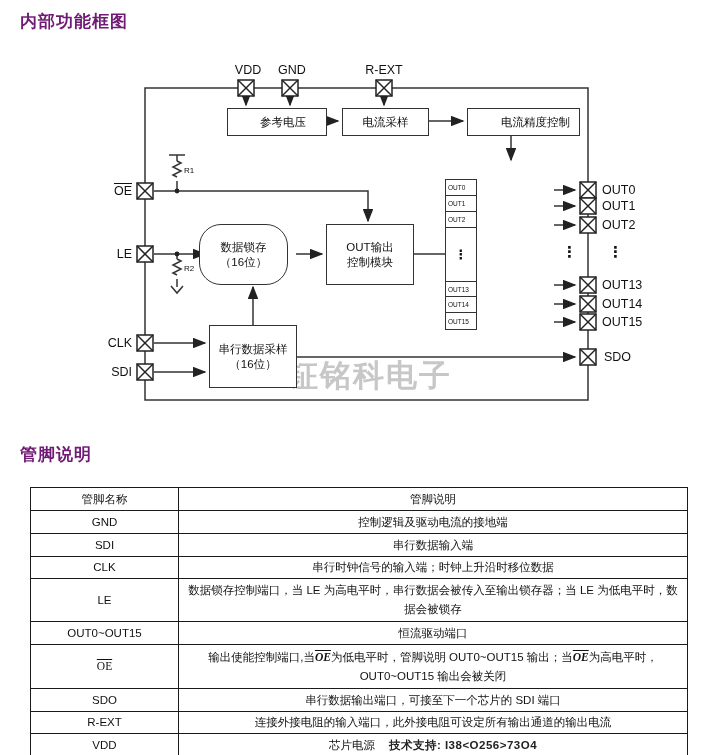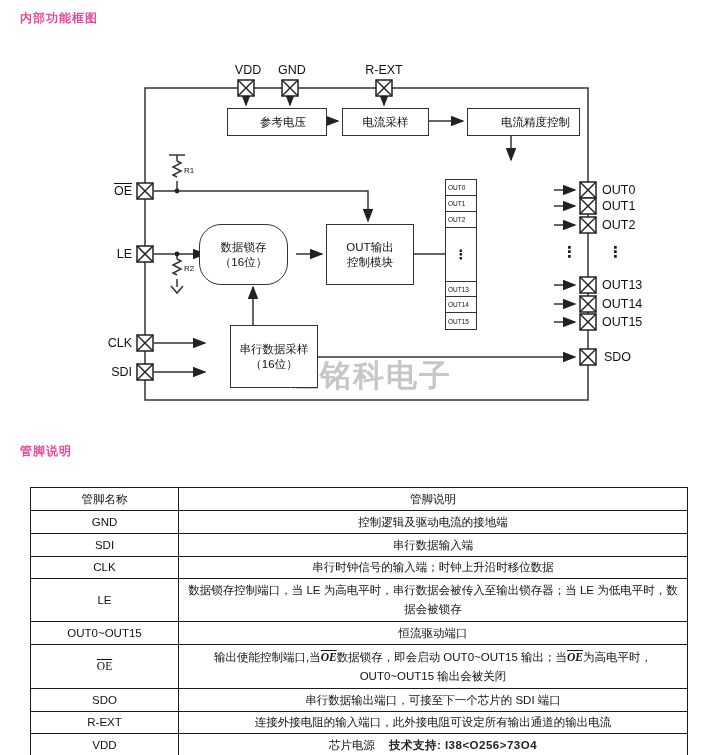--- a/index.html
+++ b/index.html
@@ -1,18 +1,18 @@
 <!DOCTYPE html>
 <html><head>
 <meta charset="utf-8">
 <style>
   html,body{margin:0;padding:0;background:#fff;}
   .page{position:relative;width:716px;height:755px;background:#fff;
         font-family:"Liberation Sans","DejaVu Sans",sans-serif;color:#111;overflow:hidden;}
-  .sec-title{position:absolute;left:20px;font-size:12px;font-weight:bold;color:#ec4899;letter-spacing:1px;}
+  .sec-title{position:absolute;left:20px;font-size:17px;font-weight:bold;color:#701a75;letter-spacing:1px;}
   #t1{top:10px;} #t2{top:443px;}
 
   
   .dg{position:absolute;left:0;top:0;width:716px;height:440px;}
   .wm{position:absolute;left:287px;top:355px;font-size:31px;font-weight:bold;
       color:#c7c7c7;letter-spacing:2px;z-index:1;}
   svg.overlay{position:absolute;left:0;top:0;z-index:2;}
   .blk{position:absolute;border:1.5px solid #333;background:#fff;z-index:3;
        display:flex;flex-direction:column;align-items:center;justify-content:center;
        font-size:11.5px;line-height:15px;text-align:center;color:#111;}
@@ -118,21 +118,21 @@
       <span>电流精度控制</span>
       </div>
     <div class="blk" style="left:199px;top:224px;width:87px;height:59px;border-radius:22px;">
       <span>数据锁存</span>
       <span>（16位）</span>
       </div>
     <div class="blk" style="left:326px;top:224px;width:86px;height:59px;">
       <span>OUT输出</span>
       <span>控制模块</span>
       </div>
-    <div class="blk" style="left:209px;top:325px;width:86px;height:61px;margin-left:21px;">
+    <div class="blk" style="left:209px;top:325px;width:86px;height:61px;">
       <span>串行数据采样</span>
       <span>（16位）</span>
       </div>
 
     <div class="pcol">
       <div class="pcell">OUT0</div>
       <div class="pcell">OUT1</div>
       <div class="pcell">OUT2</div>
       <div class="pmid">⋮</div>
       <div class="pcell" style="border-top:1px solid #333;">OUT13</div>
@@ -316,21 +316,21 @@
       <tr>
         <td class="cname h43">LE</td>
         <td class="h43">数据锁存控制端口，当 LE 为高电平时，串行数据会被传入至输出锁存器；当 LE 为低电平时，数据会被锁存</td>
       </tr>
       <tr>
         <td class="cname h23">OUT0~OUT15</td>
         <td class="h23">恒流驱动端口</td>
       </tr>
       <tr>
         <td class="cname h44"><span class="ov oe-serif">OE</span></td>
-        <td class="h44"><span>输出使能控制端口,当</span><span class="ov oe-it">OE</span><span>数据锁存，即会启动 OUT0~OUT15 输出；当</span><span class="ov oe-it">OE</span><span>为高电平时，OUT0~OUT15 输出会被关闭</span></td>
+        <td class="h44"><span>输出使能控制端口,当</span><span class="ov oe-it">OE</span><span>为低电平时，管脚说明 OUT0~OUT15 输出；当</span><span class="ov oe-it">OE</span><span>为高电平时，OUT0~OUT15 输出会被关闭</span></td>
       </tr>
       <tr>
         <td class="cname h23">SDO</td>
         <td class="h23">串行数据输出端口，可接至下一个芯片的 SDI 端口</td>
       </tr>
       <tr>
         <td class="cname h22">R-EXT</td>
         <td class="h22">连接外接电阻的输入端口，此外接电阻可设定所有输出通道的输出电流</td>
       </tr>
       <tr>

